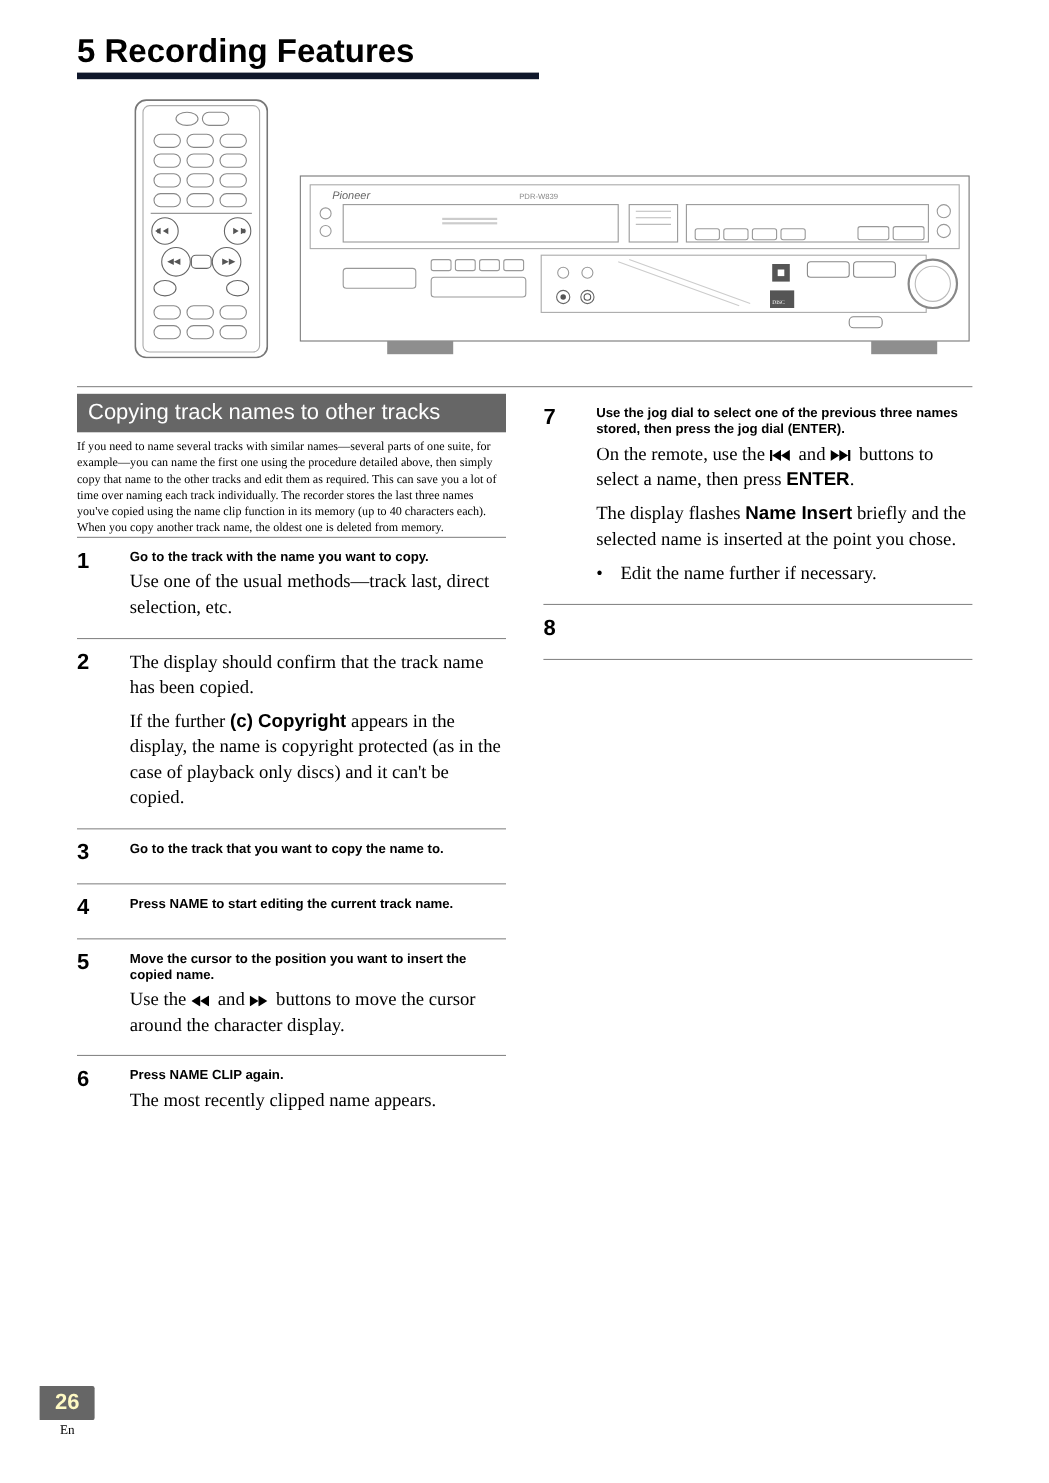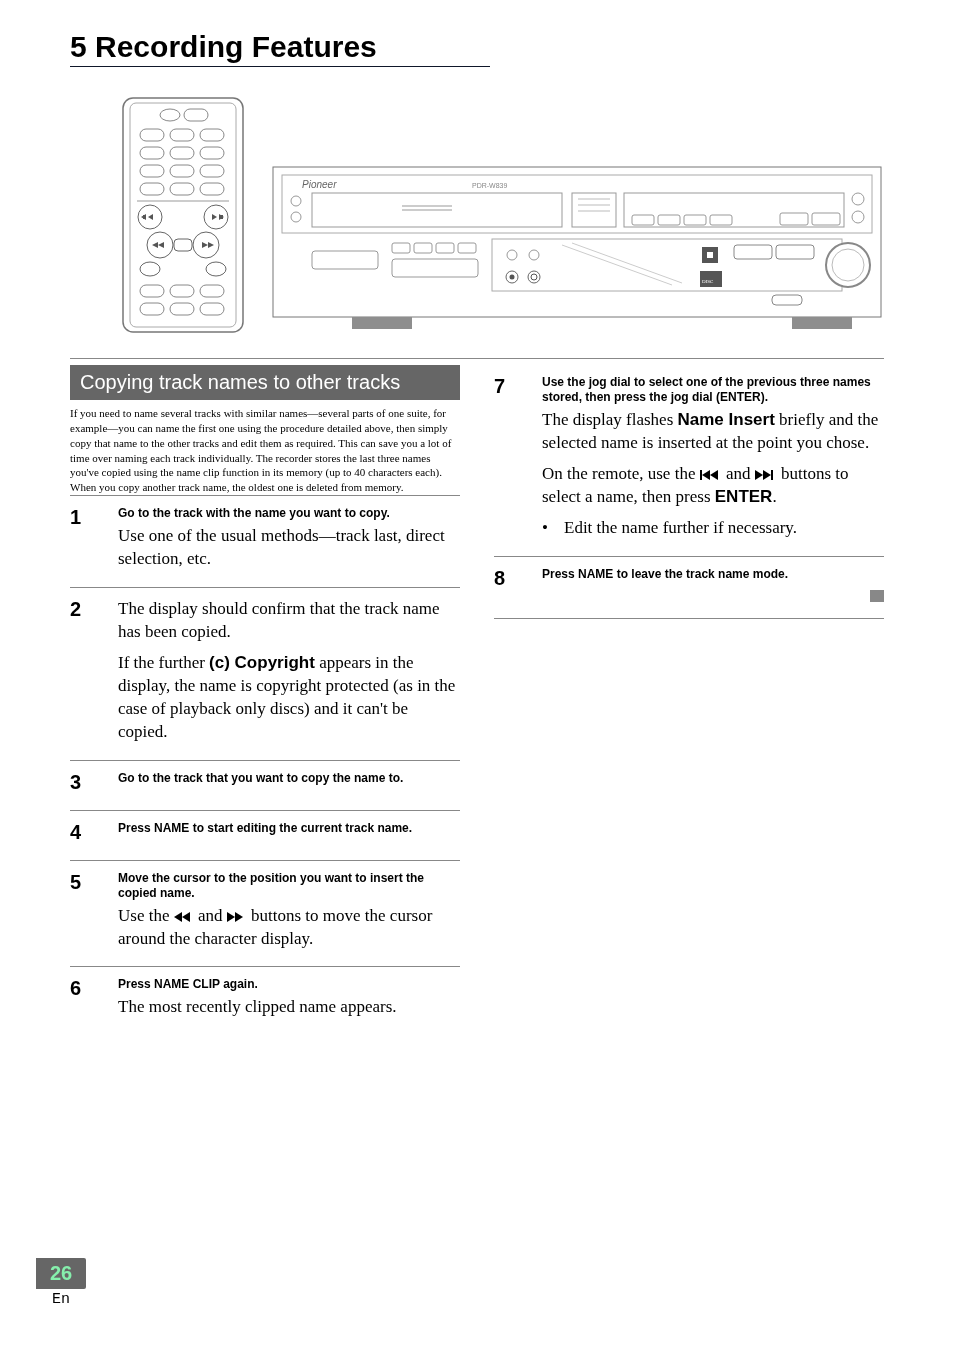--- a/index.html
+++ b/index.html
@@ -11,24 +11,24 @@
     color: #000;
     position: relative;
   }
   .page {
     padding: 30px 70px 30px 70px;
   }
   .chapter-title {
     font-family: Arial, Helvetica, sans-serif;
     font-size: 30px;
     font-weight: bold;
-    border-bottom: 1px solid #0f172a;
+    border-bottom: 6px solid #0f172a;
     padding-bottom: 2px;
     width: 420px;
-    margin-bottom: 30px;
+    margin-bottom: 18px;
   }
   .illustration-row {
     display: flex;
     gap: 28px;
     align-items: flex-end;
     margin-left: 52px;
     margin-bottom: 25px;
   }
   .remote-svg { flex: 0 0 auto; }
   .device-svg { flex: 0 0 auto; }
@@ -95,32 +95,32 @@
 
   .black-icon { display:inline-block; vertical-align:-1px; }
 
   .page-footer {
     position: absolute;
     left: 36px;
     bottom: 40px;
   }
   .page-num-box {
     background: #666;
-    color: #86efac;
+    color: #fef9c3;
     font-family: Arial, Helvetica, sans-serif;
     font-size: 20px;
     font-weight: bold;
     padding: 4px 14px;
     text-align: center;
     border-top-right-radius: 2px;
     border-bottom-right-radius: 2px;
   }
   .page-lang {
-    font-family: Liberation Mono, monospace;
-    font-size: 15px;
+    font-family: Liberation Serif, serif;
+    font-size: 12px;
     text-align: center;
     margin-top: 2px;
   }
   .end-marker {
     width: 14px;
     height: 12px;
     background: #888;
     float: right;
     margin-top: 4px;
   }
@@ -315,50 +315,46 @@
         </div>
       </div>
 
       <div class="col">
 
         <div class="step no-top-border">
           <div class="step-num">7</div>
           <div class="step-body">
             <div class="step-title">Use the jog dial to select one of the previous three names stored, then press the jog dial (ENTER).</div>
             <p class="step-text">
-              <span>The display flashes </span><span class="bold-sans">Name Insert</span><span> briefly and the selected name is inserted at the point you chose.</span>
-            </p>
-            <p class="step-text">
               <span>On the remote, use the </span>
               <svg class="black-icon" width="22" height="10">
                   <rect x="0" y="0" width="2" height="10" fill="#000"></rect>
                   <polygon points="10,0 2,5 10,10" fill="#000"></polygon>
                   <polygon points="18,0 10,5 18,10" fill="#000"></polygon>
                 </svg>
               <span> and </span>
               <svg class="black-icon" width="22" height="10">
                   <polygon points="0,0 8,5 0,10" fill="#000"></polygon>
                   <polygon points="8,0 16,5 8,10" fill="#000"></polygon>
                   <rect x="16" y="0" width="2" height="10" fill="#000"></rect>
                 </svg>
               <span> buttons to select a name, then press </span><span class="bold-sans">ENTER</span><span>.</span>
             </p>
+            <p class="step-text">
+              <span>The display flashes </span><span class="bold-sans">Name Insert</span><span> briefly and the selected name is inserted at the point you chose.</span>
+            </p>
             <div class="bullet-row">
               <span class="bullet-mark">•</span>
               <span>Edit the name further if necessary.</span>
             </div>
           </div>
         </div>
 
         <div class="step">
           <div class="step-num">8</div>
-          <div class="step-body">
-            <div class="step-title">Press NAME to leave the track name mode.</div>
-            <div class="end-marker"></div>
-          </div>
         </div>
         <div style="border-top:1px solid #888; clear:both;"></div>
 
       </div>
     </div>
   </div>
 
 </div>
 
 <div class="page-footer">

